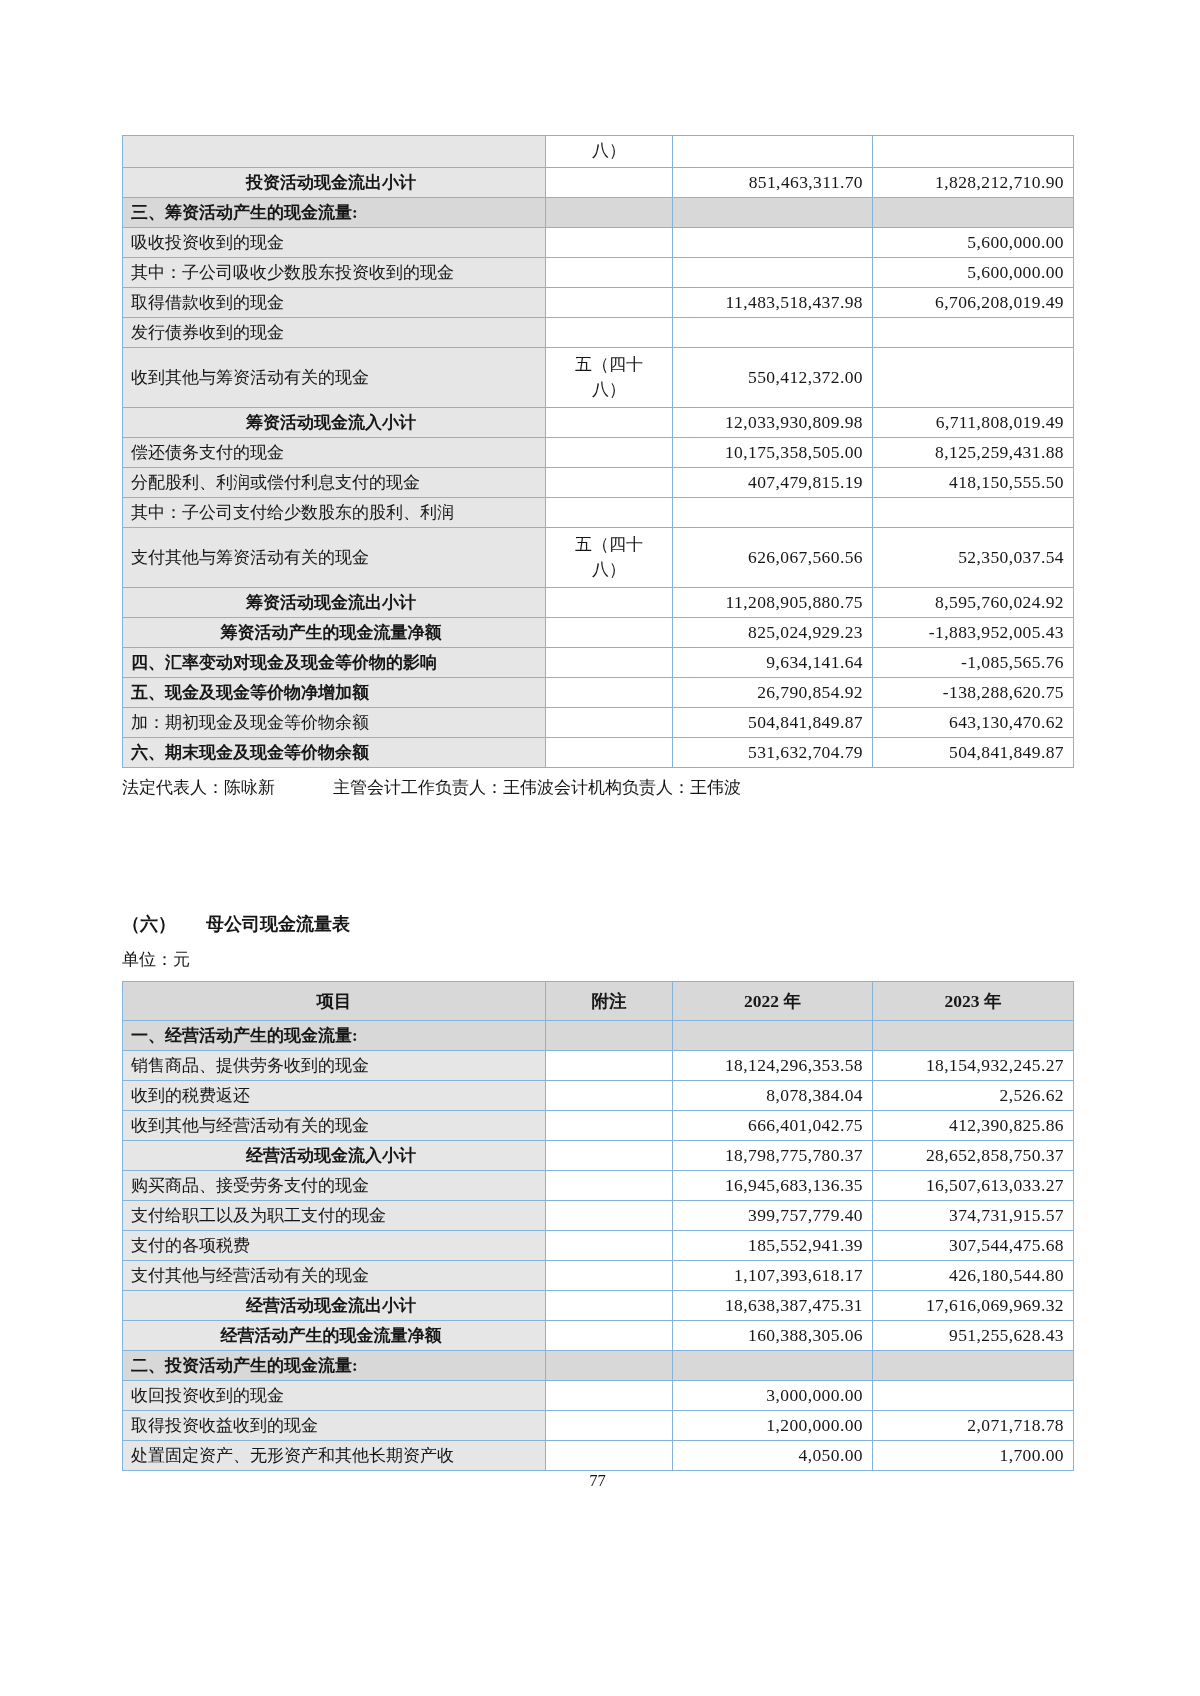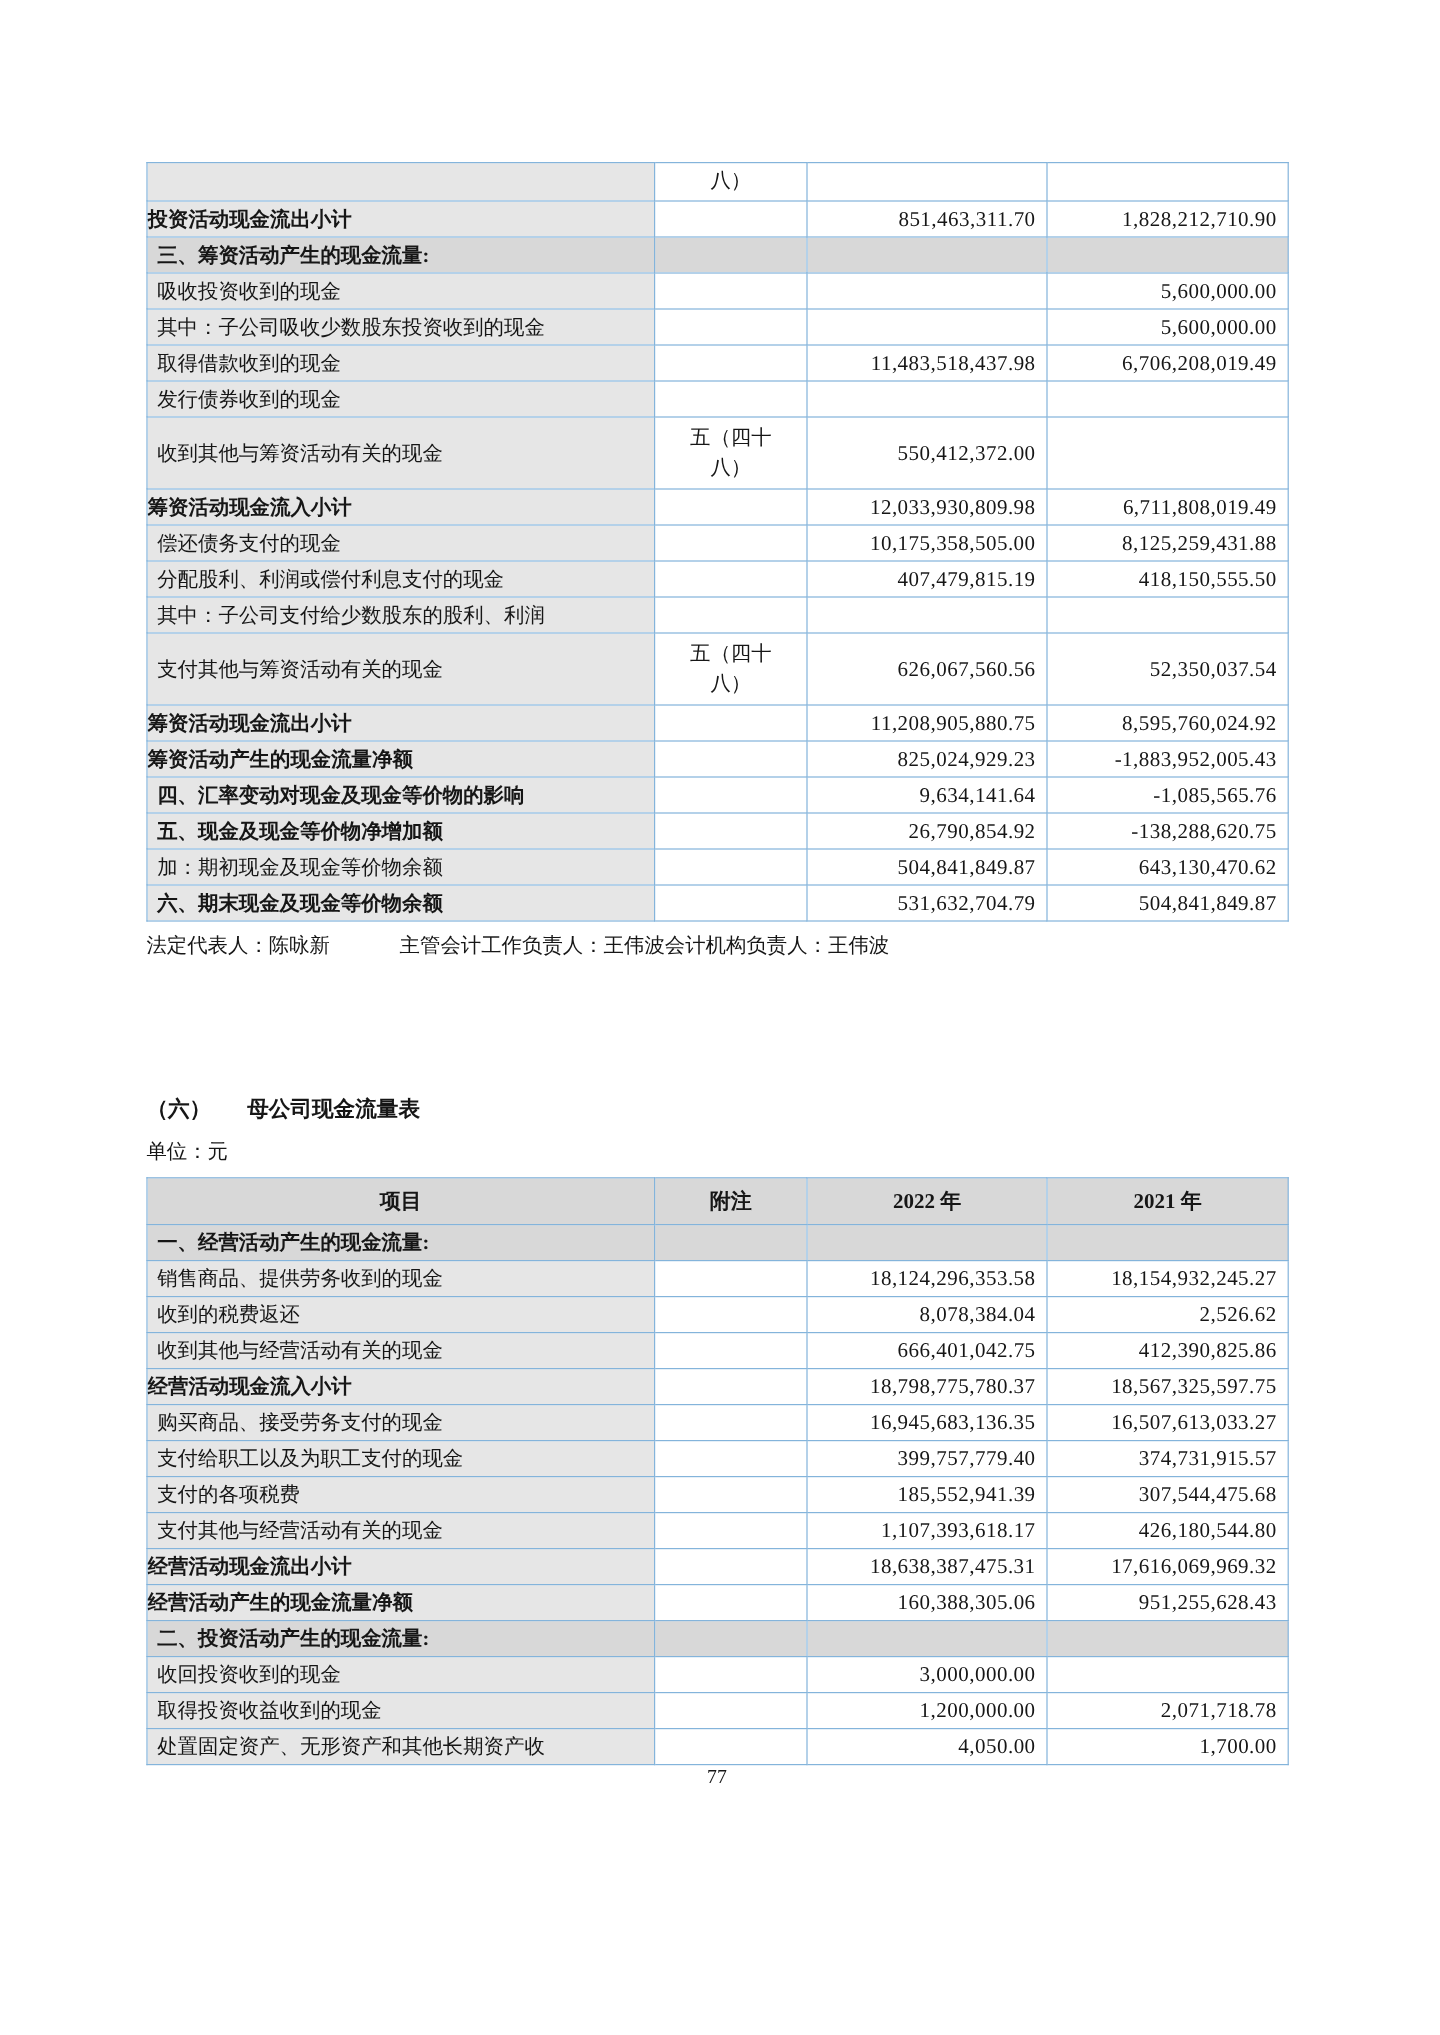--- a/index.html
+++ b/index.html
@@ -32,21 +32,21 @@
     text-align:center;
   }
   tbody tr{height:30px;}
   tbody tr.tall{height:60px;}
   tbody tr.first{height:32px;}
   td.label{background:var(--label-bg,#e6e6e6);text-align:left;padding-left:8px;}
   td.note{text-align:center;white-space:pre-line;line-height:1.45;background:#fff;}
   td.y2022,td.y2021{text-align:right;padding-right:9px;background:#fff;letter-spacing:0.4px;font-size:17.5px;}
   tr.section td{background:var(--section-bg,#d8d8d8) !important;}
   tr.section td.label{font-weight:bold;}
-  tr.subtotal td.label{font-weight:bold;padding-left:0;margin-left:35px;}
+  tr.subtotal td.label{font-weight:bold;text-align:center;padding-left:0;margin-left:35px;}
   tr.bold td.label{font-weight:bold;}
   .sig{margin-top:8px;font-size:17px;display:flex;gap:58px;white-space:pre;}
   .heading{margin-top:112px;font-size:18px;font-weight:bold;display:flex;gap:30px;line-height:26px;}
   .unit{margin-top:12px;width:951px;text-align:left;font-size:17px;line-height:22px;}
   #t2{margin-top:10px;}
   .pageno{width:951px;text-align:center;font-size:16.5px;}
 </style>
 </head>
 <body>
 
@@ -196,21 +196,21 @@
       <col class="c-label">
         <col class="c-note">
         <col class="c-2022">
         <col class="c-2021">
     </colgroup>
     <thead>
       <tr>
         <th>项目</th>
         <th>附注</th>
         <th>2022 年</th>
-        <th>2021 年</th>
+        <th>2023 年</th>
       </tr>
     </thead>
     <tbody>
         <tr class="section">
           <td class="label">一、经营活动产生的现金流量:</td>
           <td class="note"></td>
           <td class="y2022"></td>
           <td class="y2021"></td>
         </tr>
         <tr class="item">
@@ -228,21 +228,21 @@
         <tr class="item">
           <td class="label">收到其他与经营活动有关的现金</td>
           <td class="note"></td>
           <td class="y2022">666,401,042.75</td>
           <td class="y2021">412,390,825.86</td>
         </tr>
         <tr class="subtotal">
           <td class="label">经营活动现金流入小计</td>
           <td class="note"></td>
           <td class="y2022">18,798,775,780.37</td>
-          <td class="y2021">18,567,325,597.75</td>
+          <td class="y2021">28,652,858,750.37</td>
         </tr>
         <tr class="item">
           <td class="label">购买商品、接受劳务支付的现金</td>
           <td class="note"></td>
           <td class="y2022">16,945,683,136.35</td>
           <td class="y2021">16,507,613,033.27</td>
         </tr>
         <tr class="item">
           <td class="label">支付给职工以及为职工支付的现金</td>
           <td class="note"></td>

